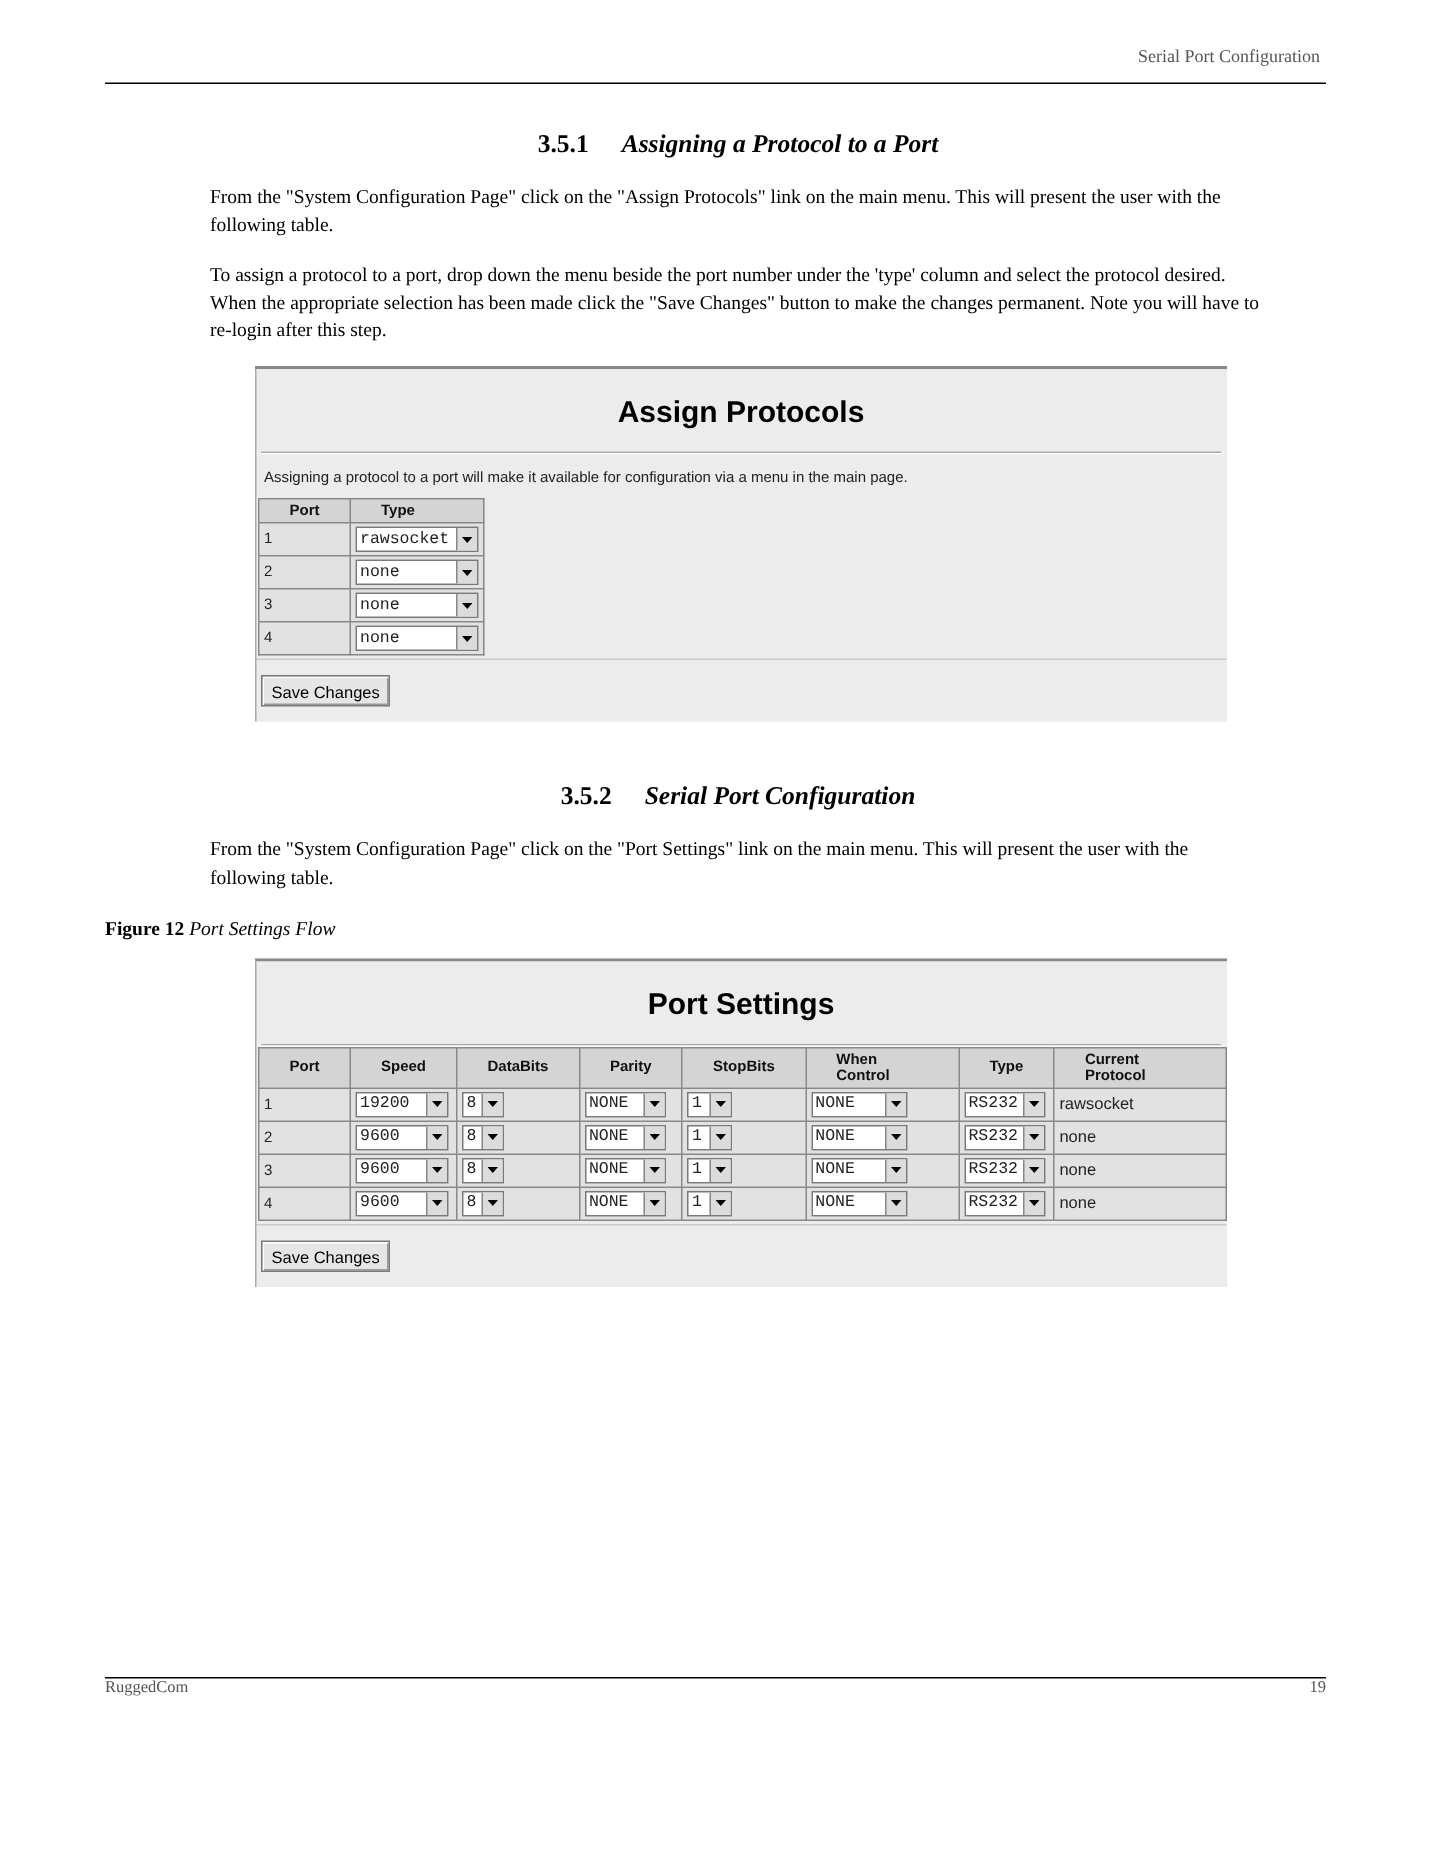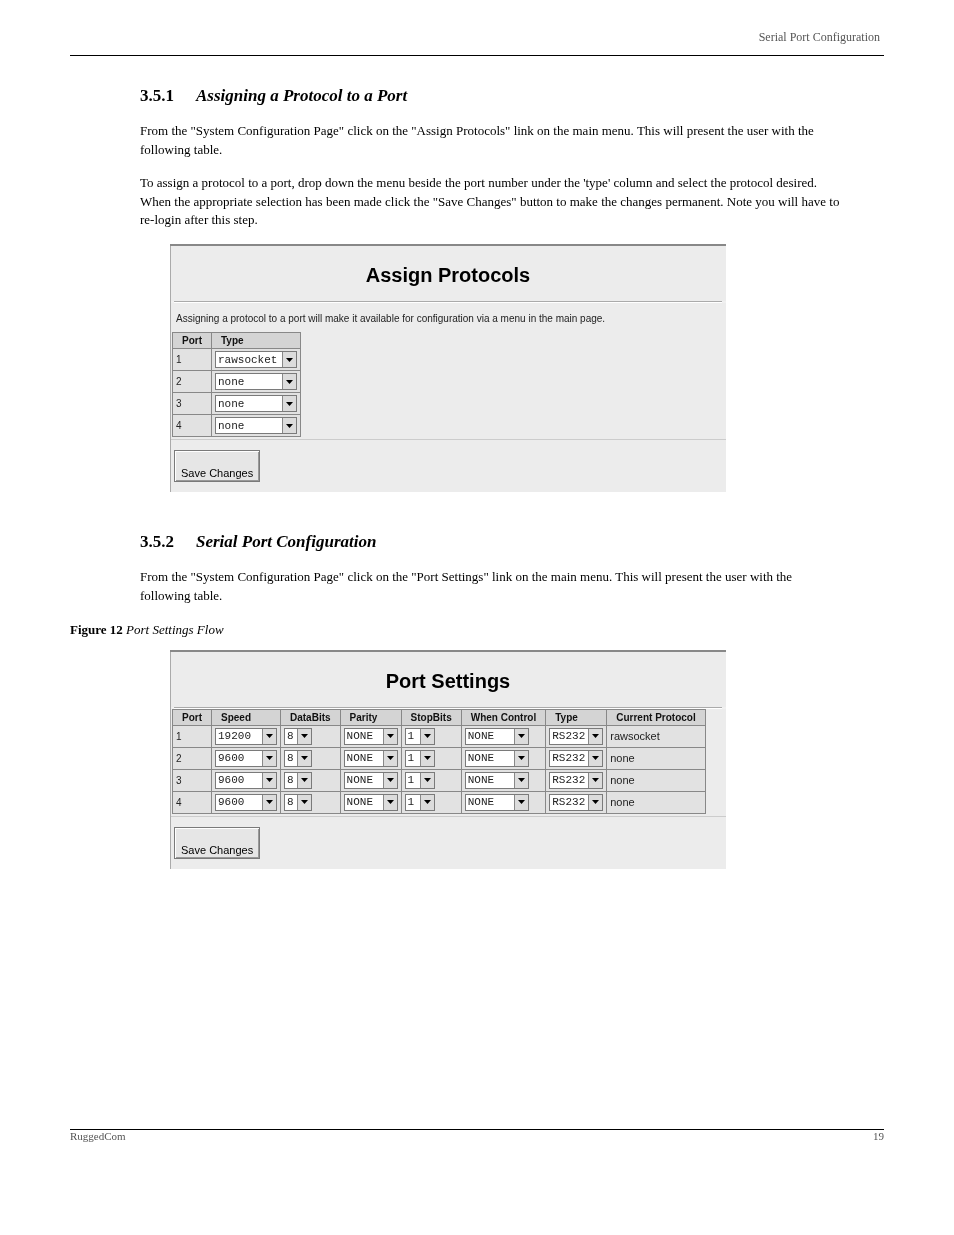--- a/index.html
+++ b/index.html
@@ -19,31 +19,31 @@
     margin: 40px 0 0 0;
   }
   .doc-text {
     font-size: 13px;
     line-height: 1.45;
     margin: 14px 0;
   }
   .section-num { font-weight: bold; font-size: 17px; }
   .section-title { font-weight: bold; font-size: 17px; margin-left: 18px; font-style: italic; }
   .section-row { margin: 30px 0 16px 0; }
-  .indent { margin-left: 70px; margin-right: 40px; }
+  .indent { margin-left: 70px; margin-right: 40px; text-align: center; }
   .small-indent { margin-left: 70px; margin-right: 40px; }
   .fig-caption {
     text-align: left;
     font-size: 13px;
     margin: 16px 0 12px 0;
   }
   .fig-label-b { font-weight: bold; }
   .fig-label-i { font-style: italic; }
   .panel {
-    width: 556px;
+    width: 648px;
     margin: 0 0 0 100px;
     background: #f0f0f0;
     border: 0;
     position: relative;
   }
   .panel-top-border { border-top: 2px solid #888; }
   .panel-title {
     font-family: Verdana, Geneva, sans-serif;
     font-size: 20px;
     font-weight: bold;
@@ -67,21 +67,21 @@
   }
   .tbl {
     border-collapse: collapse;
     margin: 0 0 0 2px;
     font-family: Verdana, Geneva, sans-serif;
   }
   .tbl th {
     font-size: 10px;
     font-weight: bold;
     text-align: left;
-    padding: 2px 9px;
+    padding: 2px 20px;
     background: #d4d4d4;
     border: 1px solid #888;
     color: #111;
   }
   .tbl td {
     font-size: 11px;
     padding: 2px 3px;
     background: #e2e2e2;
     border: 1px solid #888;
     vertical-align: middle;
@@ -111,21 +111,21 @@
   }
   .select-look .arrow-box svg { display: block; }
   .save-row {
     padding: 10px 4px 10px 4px;
     background: #ececec;
     border-top: 1px solid #ccc;
   }
   .btn {
     font-family: Verdana, Geneva, sans-serif;
     font-size: 11px;
-    padding: 16px 6px 2px 6px;
+    padding: 5px 6px 2px 6px;
     background: #e6e6e6;
     border: 1px solid #7a7a7a;
     box-shadow: inset 1px 1px 0 #fff, inset -1px -1px 0 #999;
     cursor: pointer;
   }
   .readonly-cell {
     font-family: Verdana, Geneva, sans-serif;
     font-size: 10px;
   }
   .header-right {

